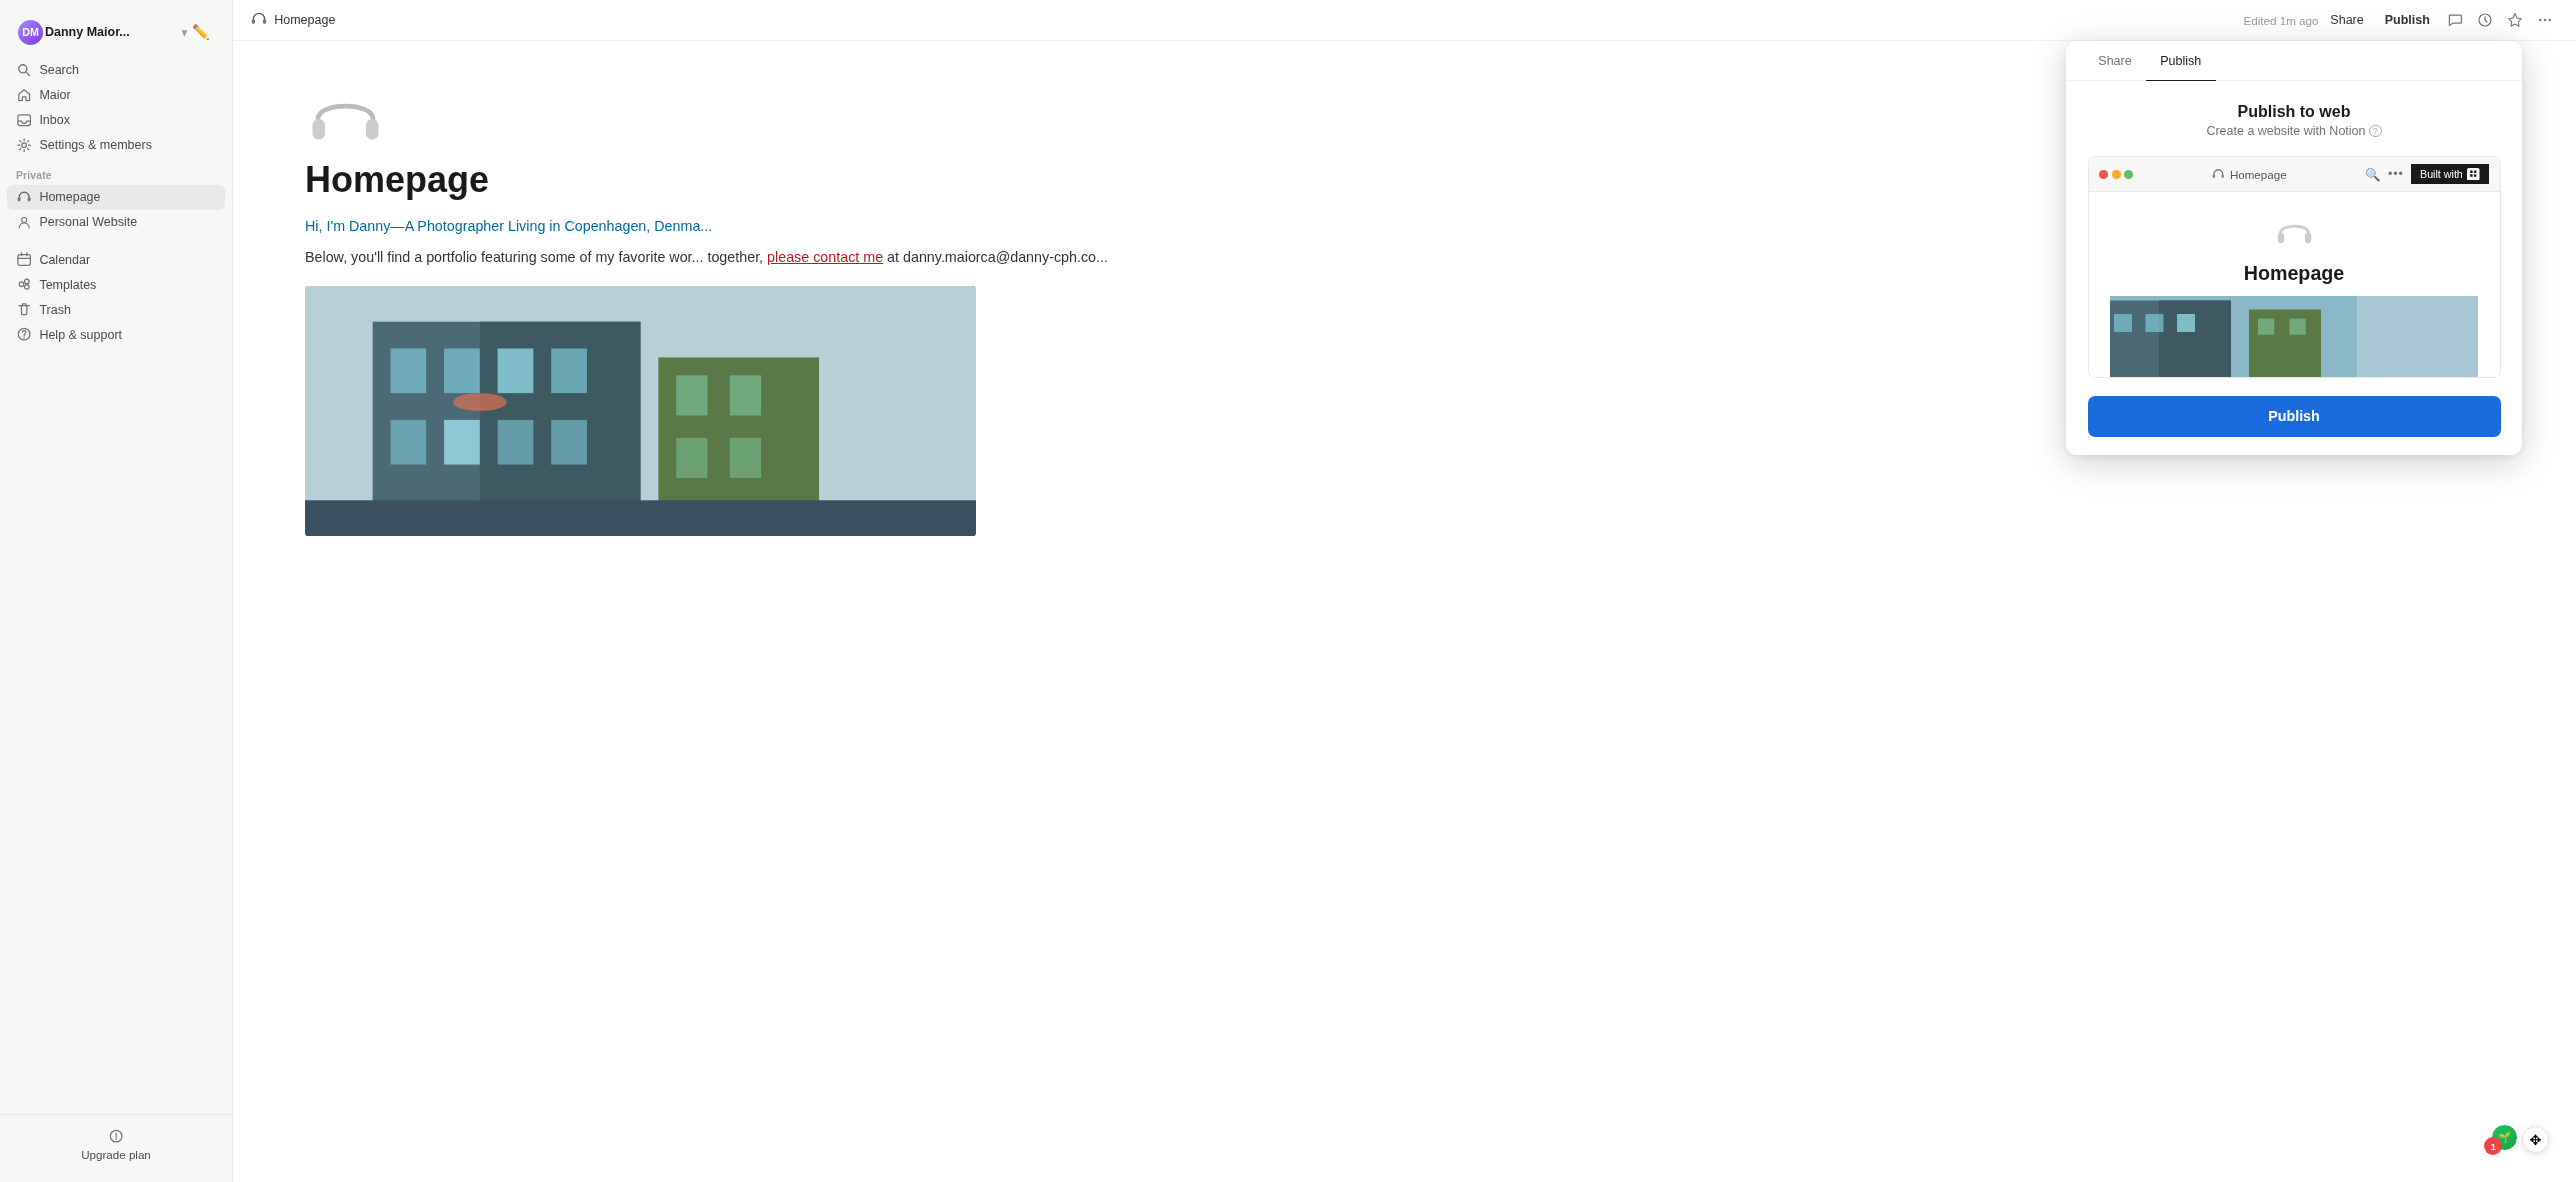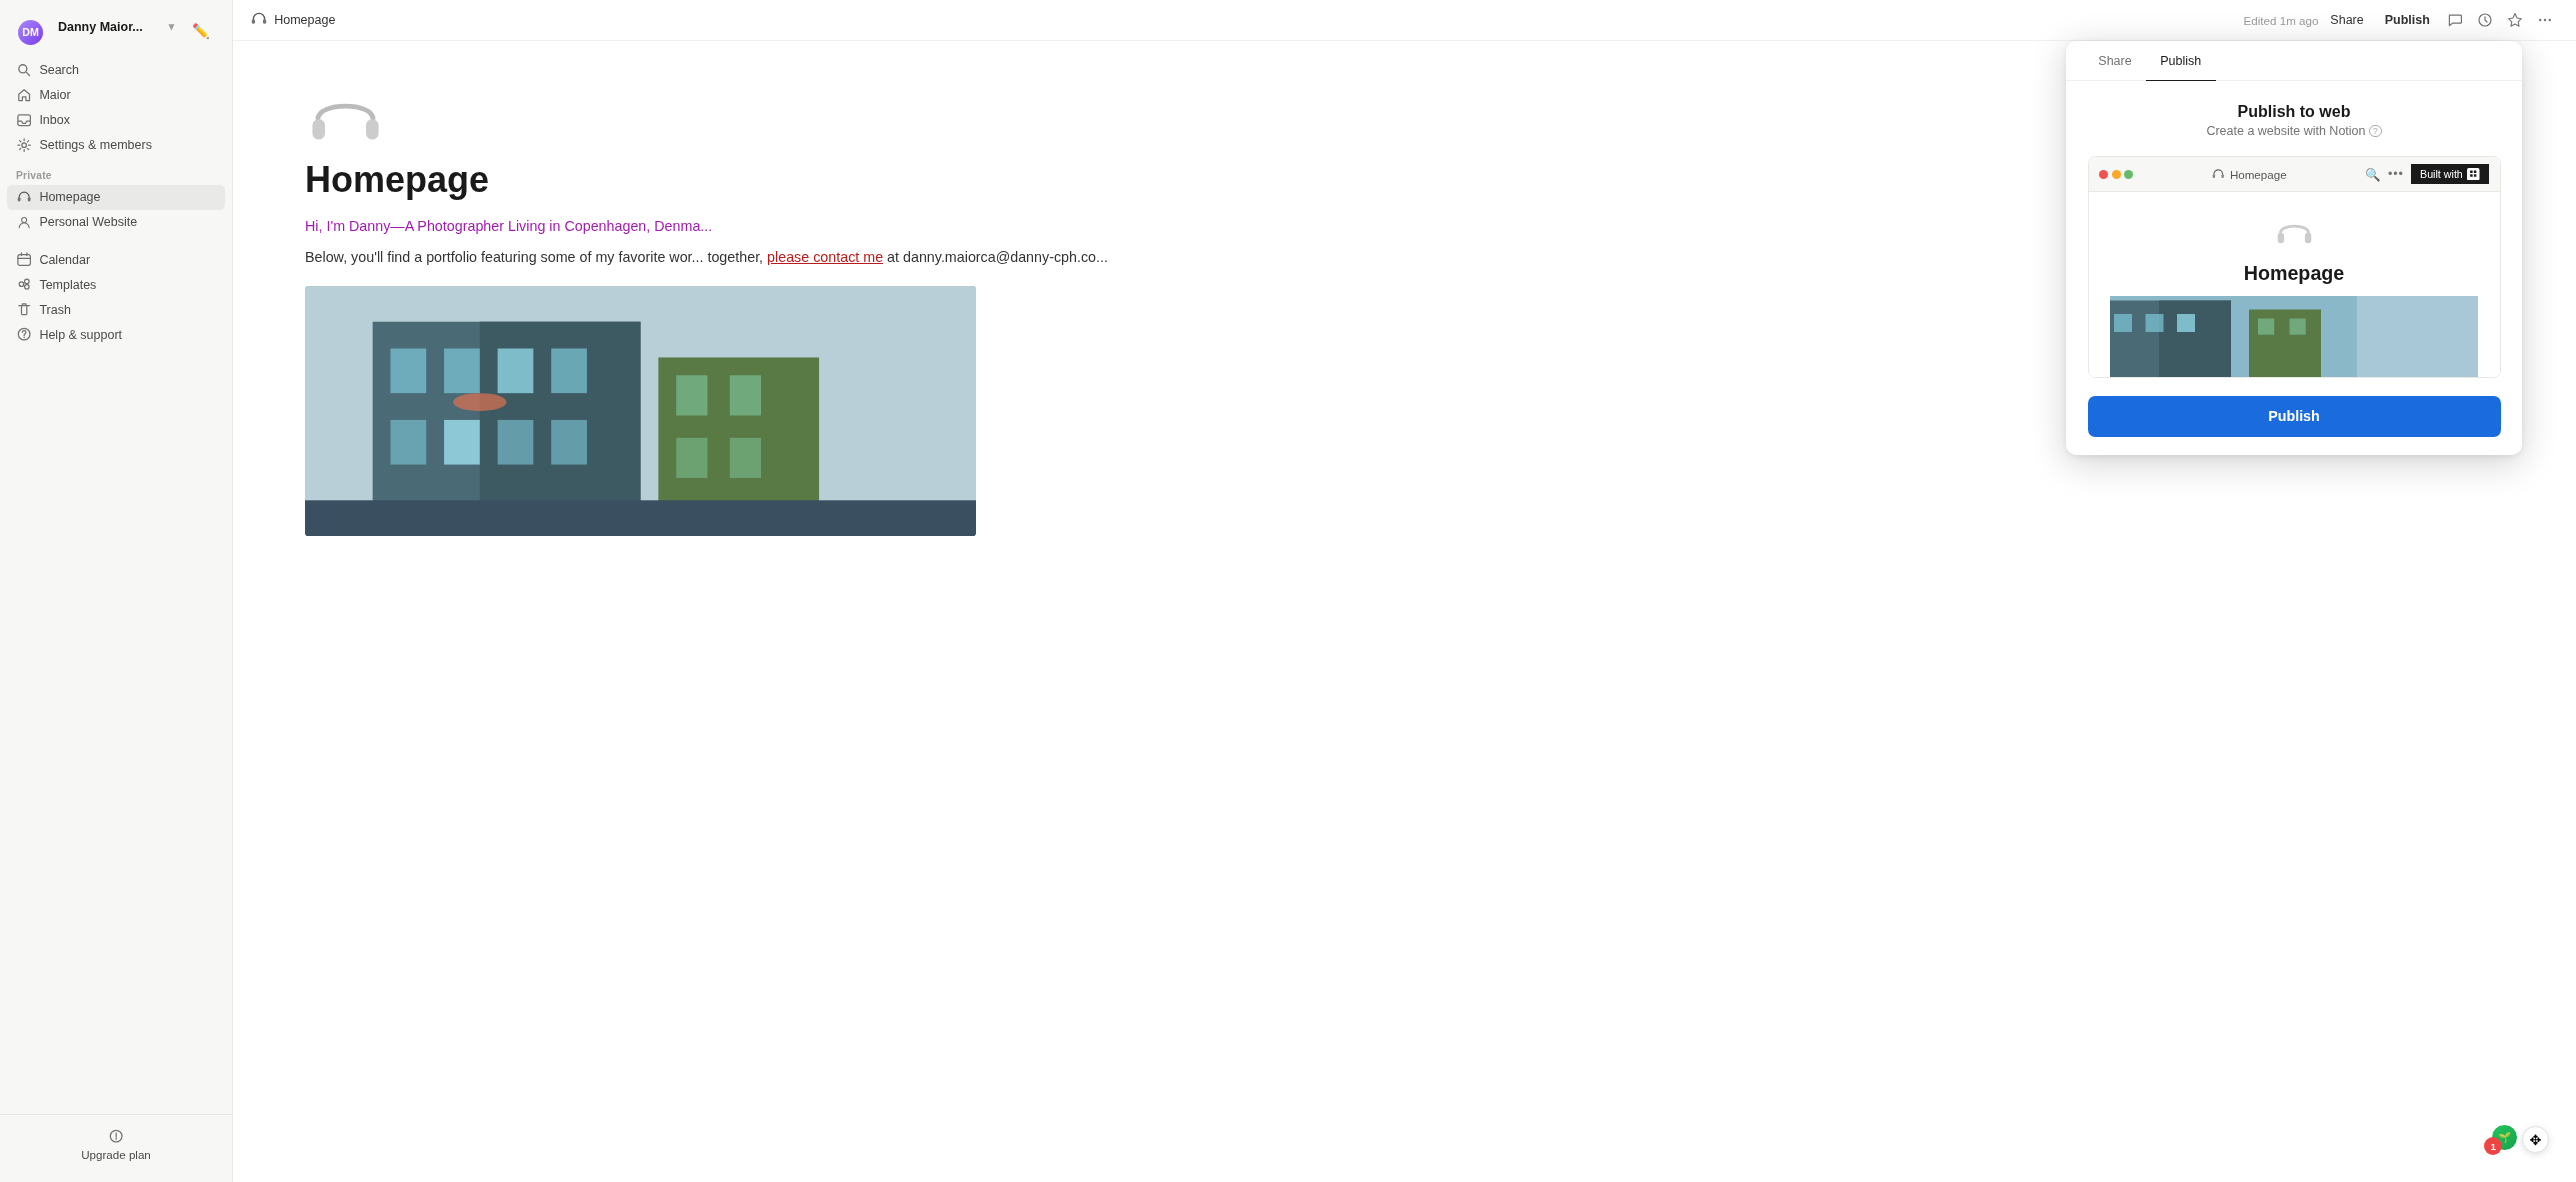--- a/index.html
+++ b/index.html
@@ -14,22 +14,22 @@
       flex-direction: column;
       height: 100vh;
       padding: 7.2px 0;
       border-right: 0.9px solid #e8e8e5;
     }
     .sidebar-top {
       padding: 7.2px 9px 3.6px 9px;
     }
     .user-row {
       display: flex;
-      align-items: flex-start;
-      gap: 15px;
+      align-items: center;
+      gap: 2px;
       padding: 5.4px 9px;
       border-radius: 5.4px;
       cursor: pointer;
       font-size: 12.5px;
       font-weight: 600;
     }
     .avatar {
       width: 25px;
       height: 25px;
       border-radius: 50%;
@@ -168,21 +168,21 @@
     }
     .page-title-large {
       font-size: 36px;
       font-weight: 700;
       color: #1a1a1a;
       margin-bottom: 14.3px;
       line-height: 1.2;
     }
     .page-subtitle {
       font-size: 14.3px;
-      color: #a21caf;
+      color: #0369a1;
       line-height: 1.6;
       margin-bottom: 7.2px;
     }
     .page-body {
       font-size: 14.3px;
       color: #333;
       line-height: 1.6;
     }
     .link-text { color: #b91c1c; text-decoration: underline; cursor: pointer; }
     .page-image {

